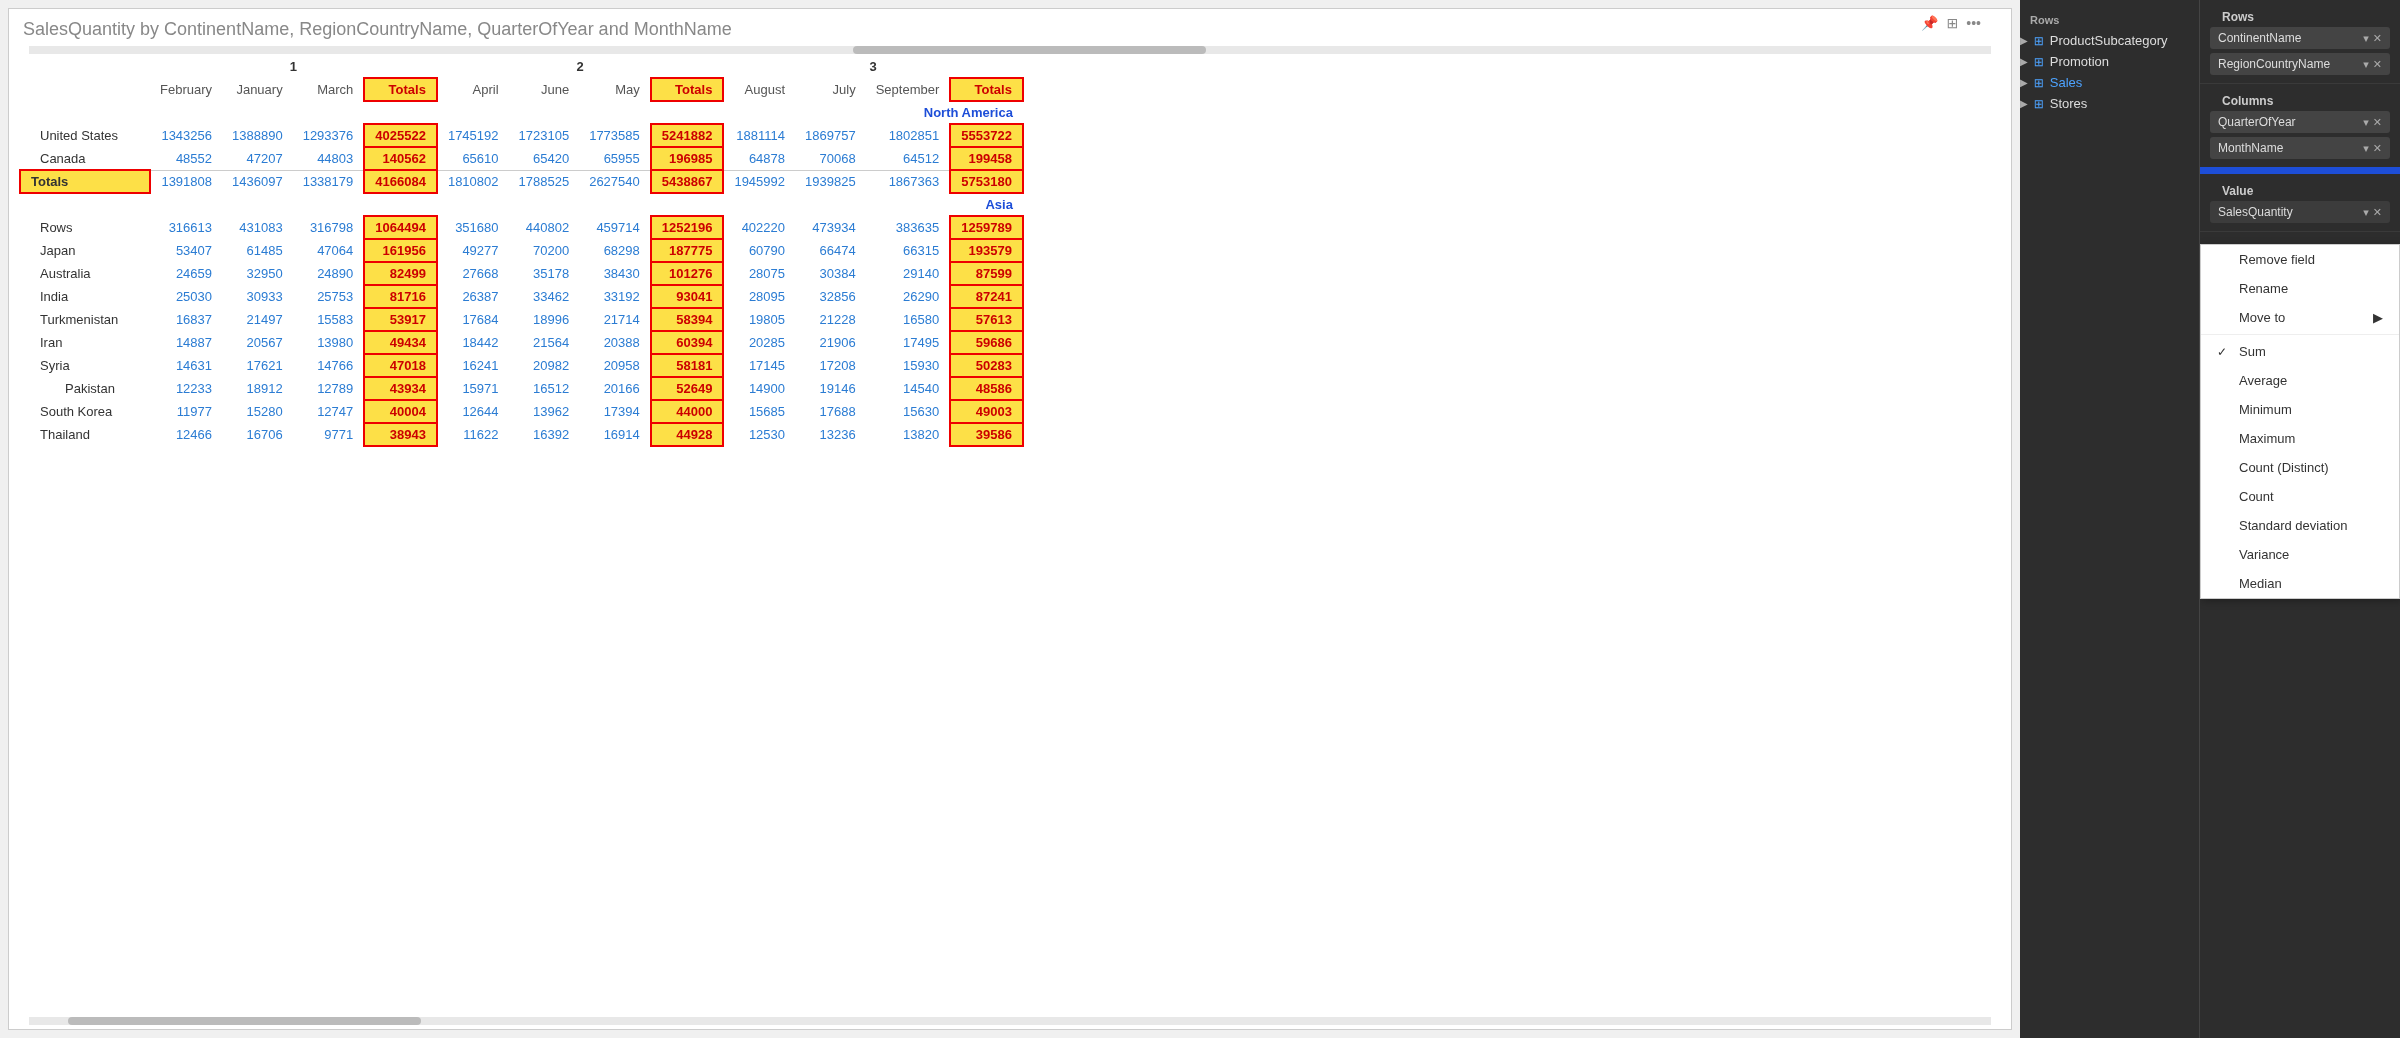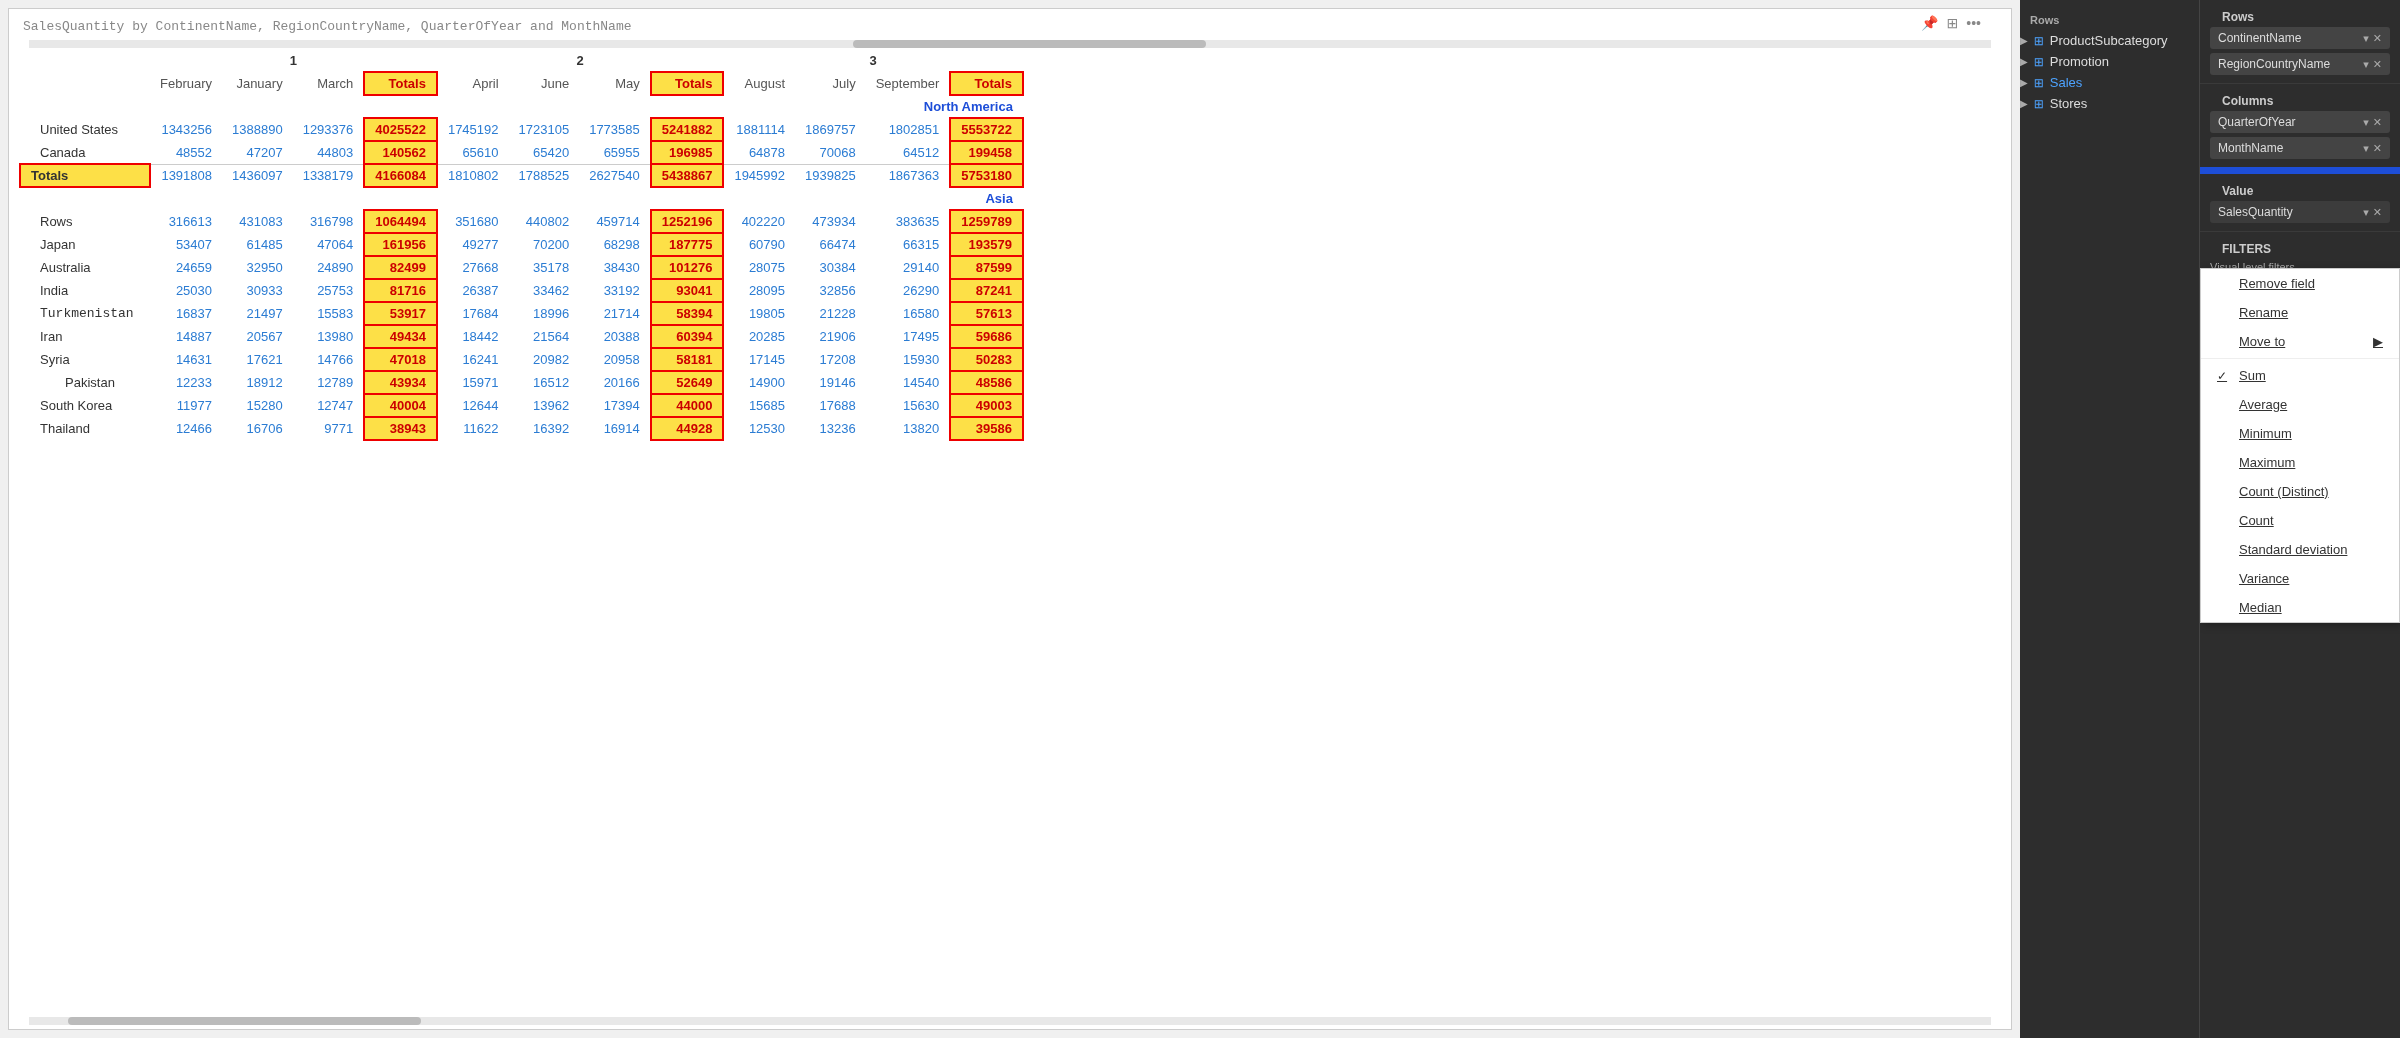--- a/index.html
+++ b/index.html
@@ -19,24 +19,23 @@
       background: #fff;
       display: flex;
       flex-direction: column;
       border: 1px solid #ccc;
       margin: 8px;
       position: relative;
       overflow: hidden;
     }
 
     .chart-title {
-      font-size: 13px;
+      font-size: 18px;
       color: #888;
       padding: 10px 14px 4px;
-      font-family: Liberation Mono, monospace;
     }
 
     .table-container {
       flex: 1;
       overflow: auto;
       padding: 0 0 0 0;
       position: relative;
     }
 
     table.data-table {
@@ -167,28 +166,27 @@
     }
 
     .tree-item.highlighted .item-label {
       color: #4da3ff;
     }
 
     
     .context-menu {
       position: absolute;
       right: 0;
-      top: 268px;
+      top: 244px;
       width: 200px;
       background: #fff;
       border: 1px solid #ccc;
       box-shadow: 2px 2px 8px rgba(0,0,0,0.3);
       z-index: 100;
       color: #333;
-      text-decoration: underline;
     }
 
     .context-menu-item {
       padding: 7px 16px;
       font-size: 13px;
       cursor: pointer;
       display: flex;
       align-items: center;
       gap: 8px;
     }
@@ -418,21 +416,21 @@
             <td class="value-cell">26387</td>
             <td class="value-cell">33462</td>
             <td class="value-cell">33192</td>
             <td class="value-cell totals-cell">93041</td>
             <td class="value-cell">28095</td>
             <td class="value-cell">32856</td>
             <td class="value-cell">26290</td>
             <td class="value-cell totals-cell">87241</td>
           </tr>
           <tr>
-            <td class="label-cell" style="padding-left: 20px; font-family: Liberation Mono, monospace;">Turkmenistan</td>
+            <td class="label-cell" style="padding-left: 20px;">Turkmenistan</td>
             <td class="value-cell">16837</td>
             <td class="value-cell">21497</td>
             <td class="value-cell">15583</td>
             <td class="value-cell totals-cell">53917</td>
             <td class="value-cell">17684</td>
             <td class="value-cell">18996</td>
             <td class="value-cell">21714</td>
             <td class="value-cell totals-cell">58394</td>
             <td class="value-cell">19805</td>
             <td class="value-cell">21228</td>

